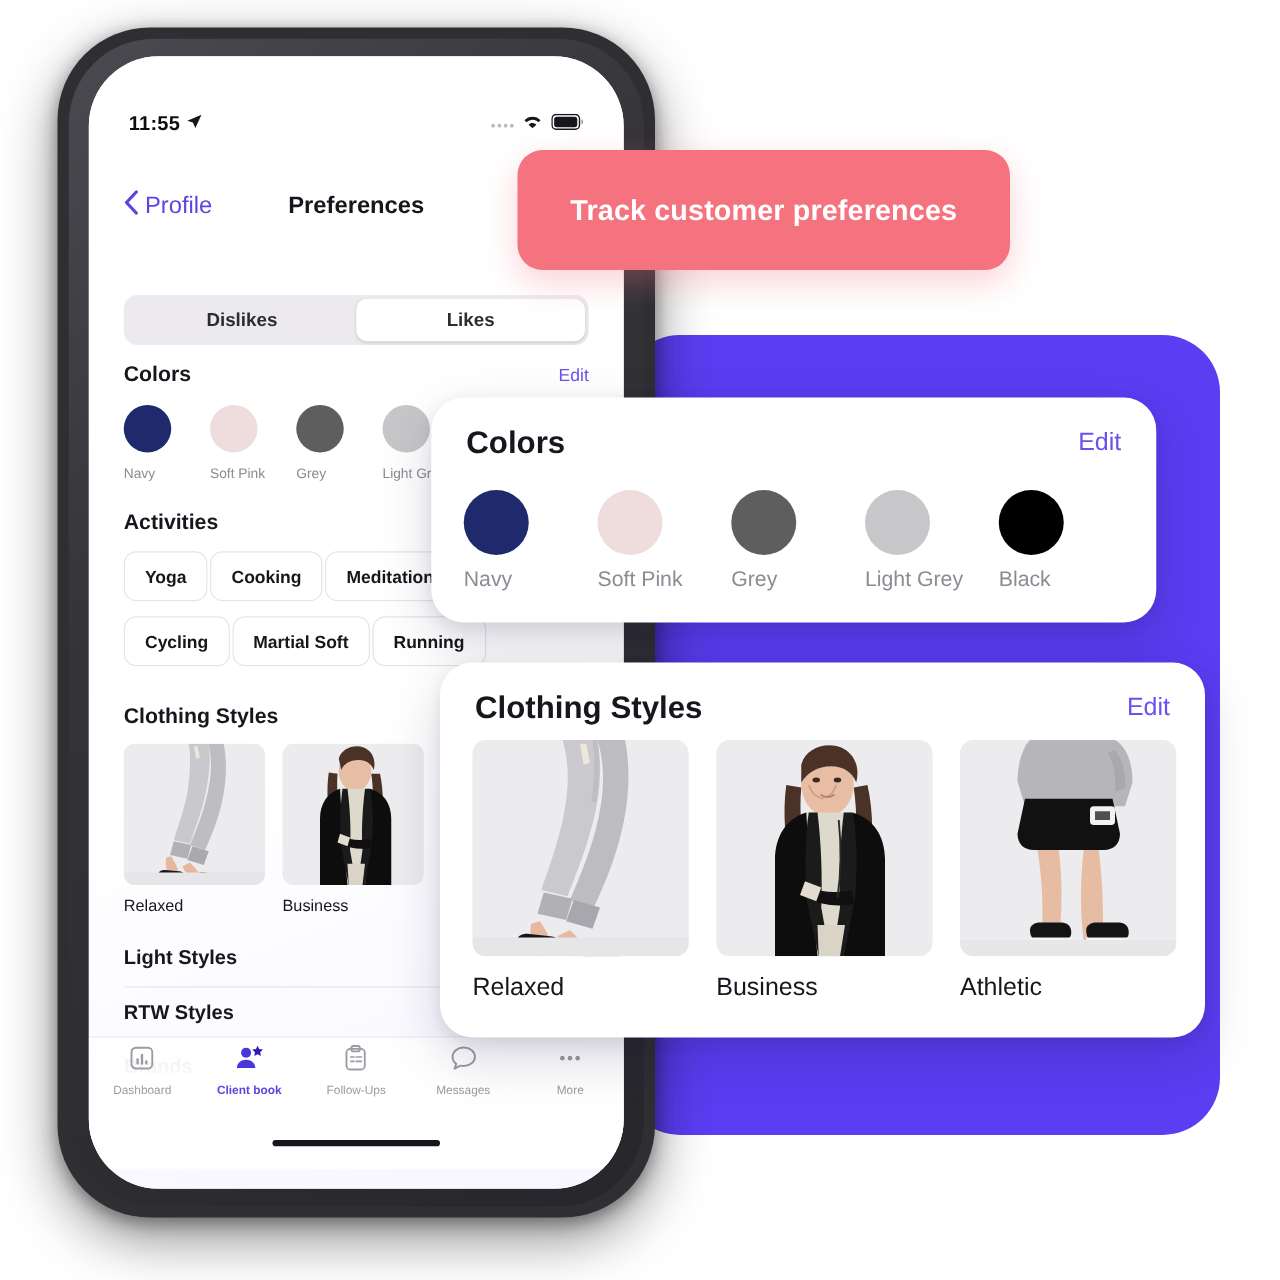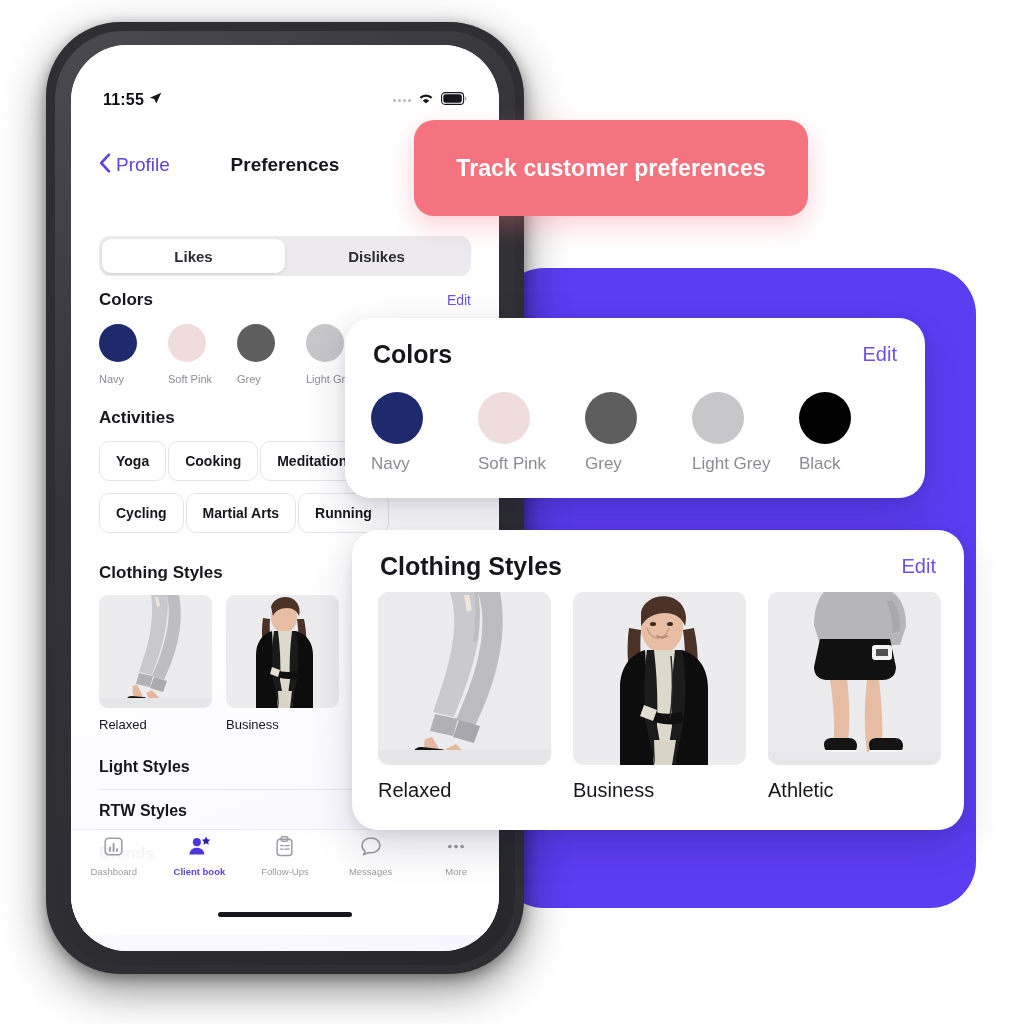--- a/index.html
+++ b/index.html
@@ -261,22 +261,22 @@
           <svg width="12" height="20" viewBox="0 0 12 20">
               <path d="M10 1.6 2.2 10 10 18.4" fill="none" stroke="#5b45e0" stroke-width="2.6" stroke-linecap="round" stroke-linejoin="round"></path>
             </svg>
         </span>
         <span>Profile</span>
       </div>
       <div class="nav-title">Preferences</div>
     </div>
 
     <div class="segmented">
+      <div class="seg">Dislikes</div>
       <div class="seg active">Likes</div>
-      <div class="seg">Dislikes</div>
     </div>
 
     <div class="sec-head" style="top:245px">
       <span class="sec-title">Colors</span>
       <span class="sec-edit">Edit</span>
     </div>
     <div class="swatch-row" style="top:279px">
       <div class="swatch-cell">
         <span class="swatch" style="background:#1f2a6d"></span>
         <span class="swatch-label">Navy</span>
@@ -302,21 +302,21 @@
     <div class="sec-head" style="top:363px">
       <span class="sec-title">Activities</span>
     </div>
     <div class="chip-row" style="top:396px">
       <div class="chip">Yoga</div>
       <div class="chip">Cooking</div>
       <div class="chip">Meditation</div>
     </div>
     <div class="chip-row" style="top:448px">
       <div class="chip">Cycling</div>
-      <div class="chip">Martial Arts</div>
+      <div class="chip">Martial Soft</div>
       <div class="chip">Running</div>
     </div>
 
     <div class="sec-head" style="top:518px">
       <span class="sec-title">Clothing Styles</span>
       <span class="sec-edit">Edit</span>
     </div>
     <div class="tile-row" style="top:550px">
       <div class="tile">
         <div class="tile-img">

